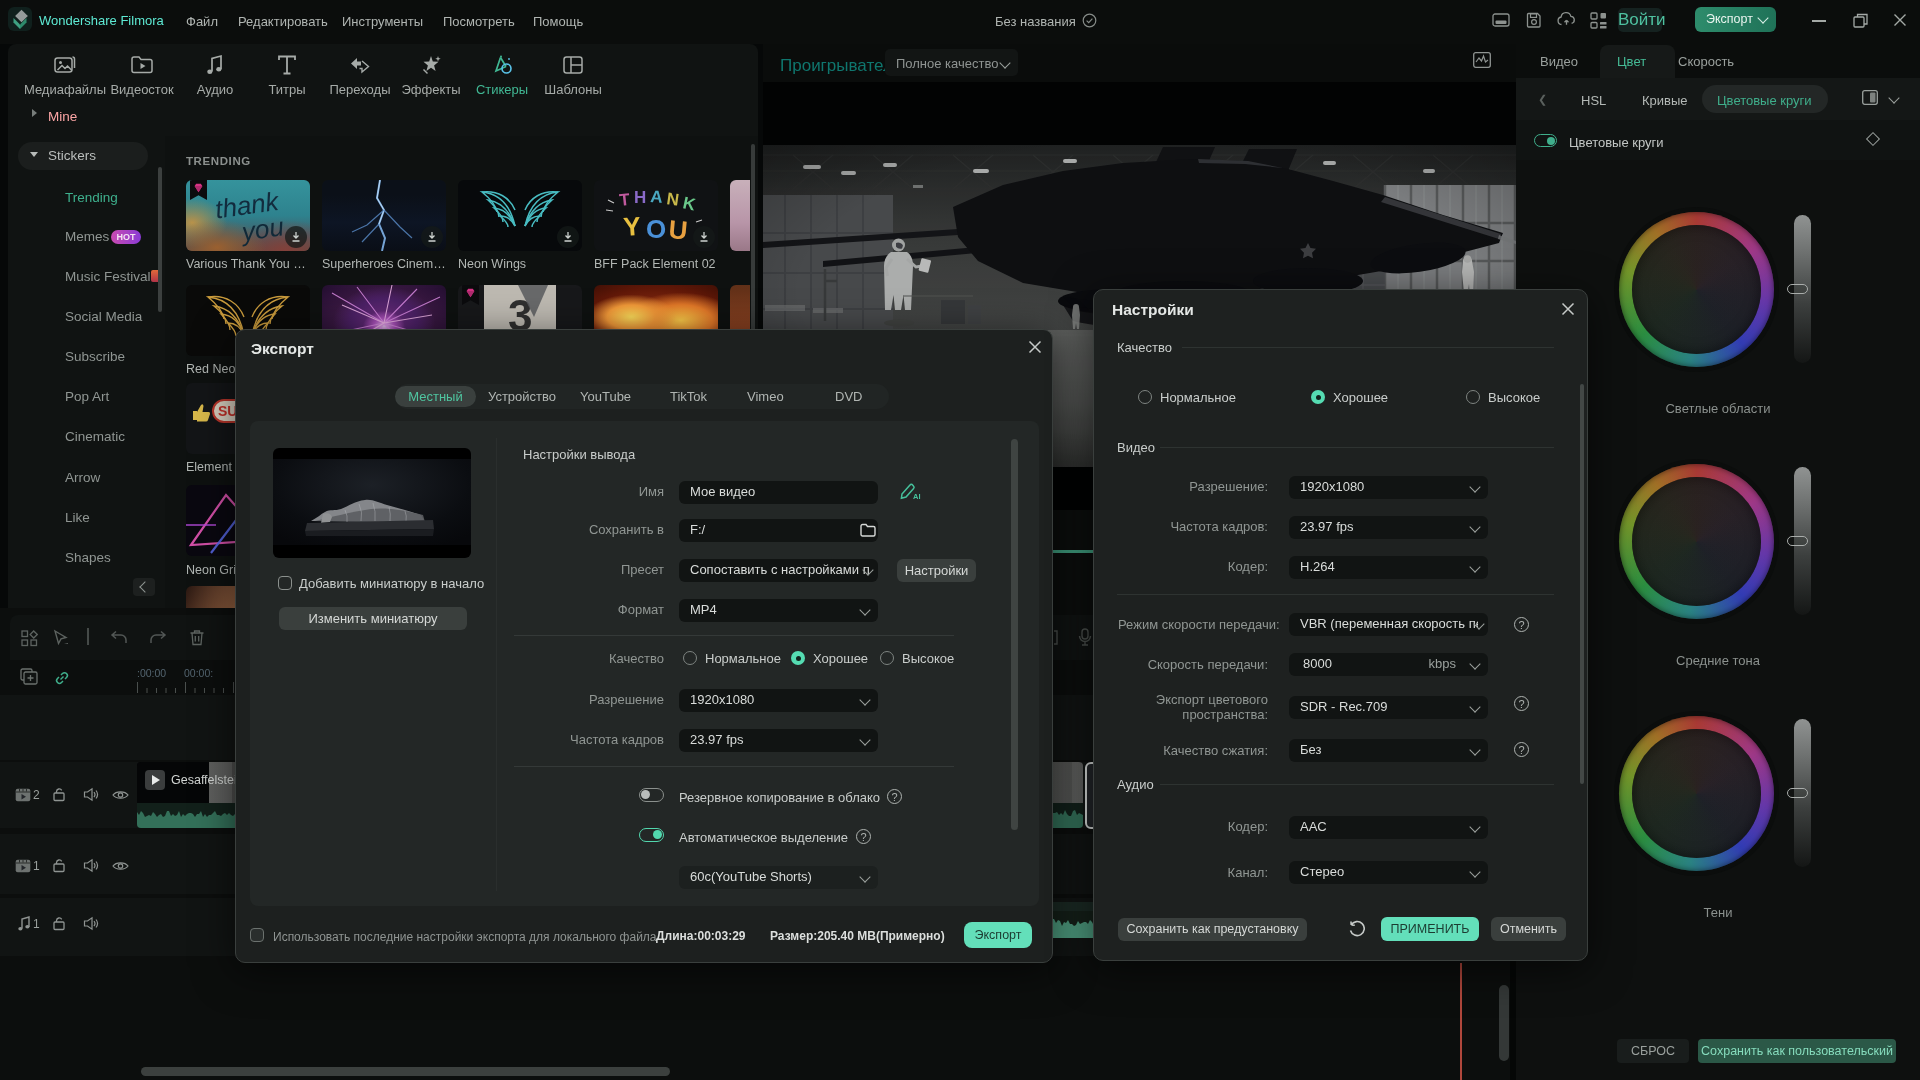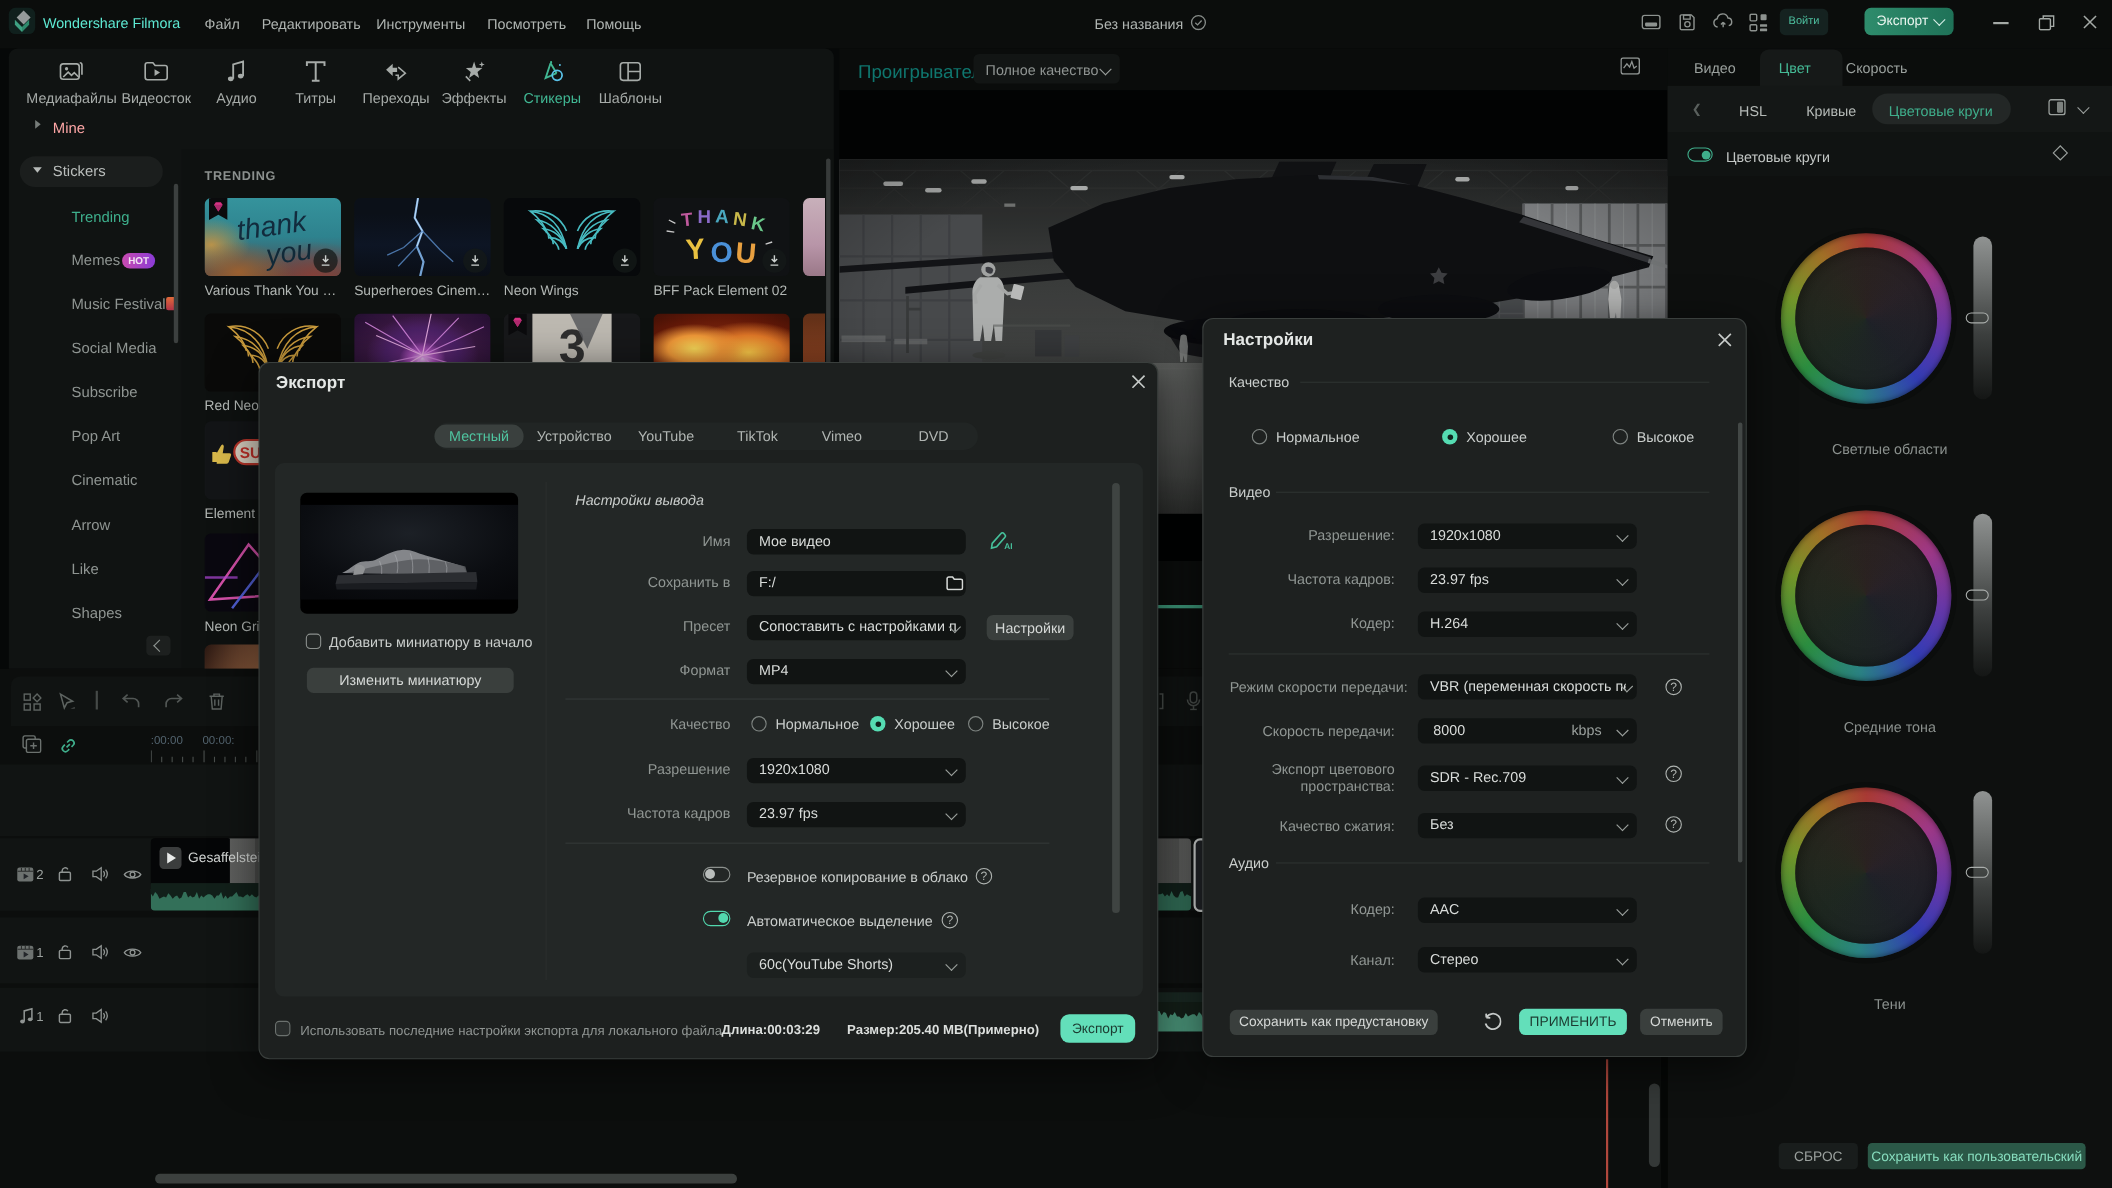--- a/index.html
+++ b/index.html
@@ -5,21 +5,21 @@
 html,body { width:1920px; height:1080px; background:#0a0c0b; overflow:hidden; }
 .abs { position:absolute; }
 #stage { position:relative; width:1920px; height:1080px; background:#060808; }
 
 
 #topbar { left:0; top:0; width:1920px; height:44px; background:#0b0d0c; }
 #logo { left:8px; top:7px; width:24px; height:24px; border-radius:6px; background:#10201d; }
 #appname { left:39px; top:13px; font-size:13px; color:#5eead4; }
 .menu { top:14px; font-size:13px; color:#b0b5b2; }
 #untitled { left:995px; top:14px; font-size:13px; color:#b0b5b2; }
-#loginbtn { left:1618px; top:8px; width:44px; height:24px; background:#152220; border-radius:5px; color:#4ec1a0; font-size:10px; text-align:center; line-height:24px; }
+#loginbtn { left:1618px; top:8px; width:44px; height:24px; background:#152220; border-radius:5px; color:#4ec1a0; font-size:17px; text-align:center; line-height:24px; }
 #exportbtn-top { left:1695px; top:7px; width:81px; height:25px; background:linear-gradient(90deg,#2e8c6c,#1f7258); border-radius:6px; color:#e8f4ee; font-size:12.5px; }
 
 
 #mediapanel { left:8px; top:44px; width:750px; height:564px; background:#101312; border-radius:8px 8px 0 0; }
 .mtab { position:absolute; top:8px; width:86px; text-align:center; color:#a6aba8; font-size:13px; }
 .mtab .ic { height:28px; margin-bottom:2px; }
 .sideitem { position:absolute; left:40px; font-size:13.5px; color:#8f9592; }
 #stickers-pill { position:absolute; left:10px; top:98px; width:130px; height:28px; background:#1b1e1d; border-radius:14px; }
 #searchrow { position:absolute; left:157px; top:54px; width:586px; height:42px; background:#131615; }
 #gridarea { position:absolute; left:157px; top:92px; width:593px; height:472px; background:#0e1110; overflow:hidden; }
@@ -680,21 +680,21 @@
             <path d="M72 51 q3 6 2 12 M86 45 q4 8 2 17 M100 44 q3 8 2 18 M116 48 q2 7 1 14 M132 52 q2 5 1 10"></path>
           </g>
           <path d="M34 64 L160 61 L161 70 L32 72 Z" fill="#2b2d31"></path>
           <path d="M32 72 L161 70 L160 77 L33 77 Z" fill="#1a1c20"></path>
         </svg>
       </div>
       <div class="abs" style="left:28px;top:155px;width:14px;height:14px;border:1.7px solid #8b908d;border-radius:4px;"></div>
       <div class="lbl" style="left:49px;top:155px;">Добавить миниатюру в начало</div>
       <div class="graybtn" style="left:29px;top:186px;width:188px;height:23px;line-height:23px;">Изменить миниатюру</div>
       <div class="abs" style="left:246px;top:17px;width:1px;height:453px;background:#31363480;"></div>
-      <div class="lbl" style="left:273px;top:26px;font-style:italic;">Настройки вывода</div>
+      <div class="lbl" style="left:273px;top:26px;">Настройки вывода</div>
 
       <div class="glbl" style="left:385px;top:63px;width:29px;text-align:right;">Имя</div>
       <div class="field" style="left:429px;top:60px;width:199px;height:23px;">
           <span style="position:absolute;left:11px;top:3px;">Мое видео</span>
         </div>
       <svg class="abs" style="left:649px;top:60px" width="22" height="20" viewBox="0 0 22 20">
           <path d="M3 13 L11 4 a1.6 1.6 0 0 1 2.6 0 l1 1.2 a1.6 1.6 0 0 1 0 2.2 L7 16 l-4.6 1.3 Z" fill="none" stroke="#46c19b" stroke-width="1.5"></path>
           <text x="14" y="18" font-size="7.5" fill="#46c19b" font-weight="bold">AI</text>
         </svg>
 

